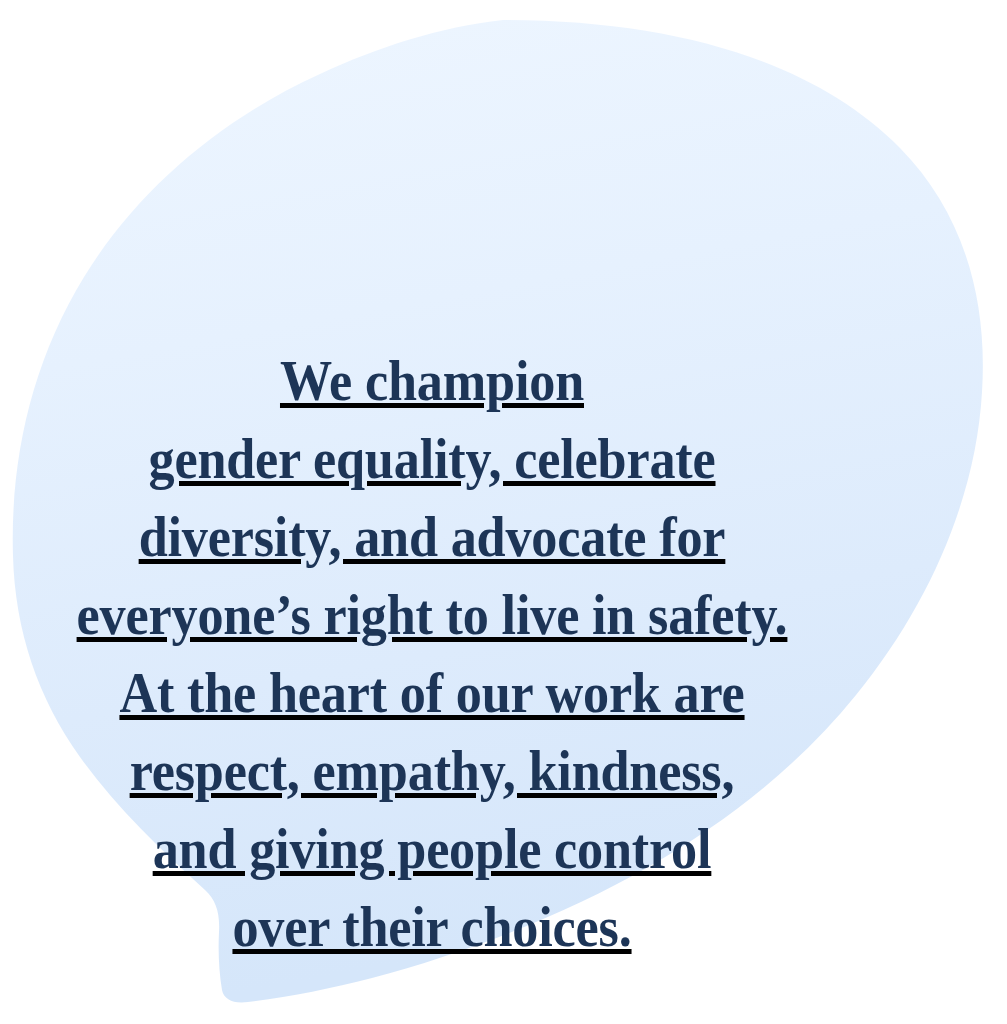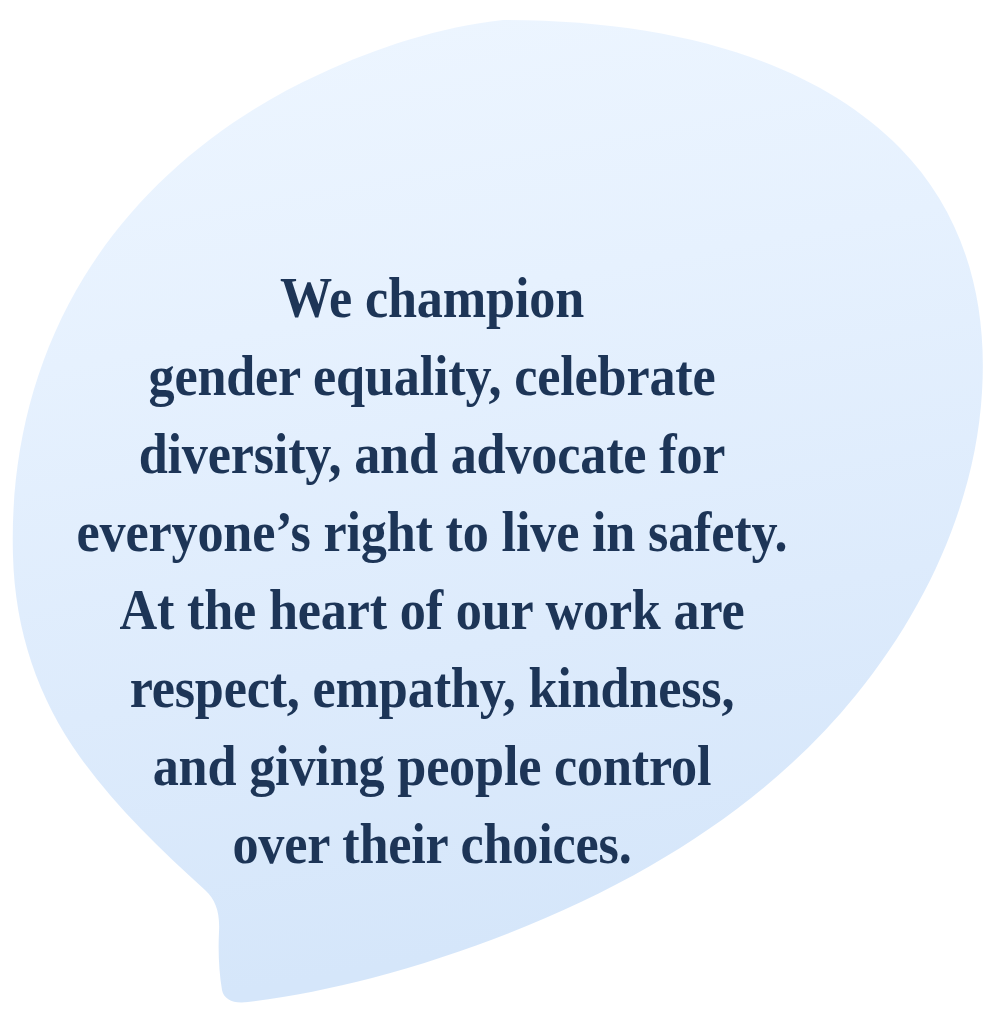--- a/index.html
+++ b/index.html
@@ -33,22 +33,23 @@
 
   #quote-block {
     position: absolute;
     left: 0;
     top: 0;
     width: 863px;
     height: 1024px;
     display: flex;
     flex-direction: column;
     align-items: center;
-    justify-content: center;
+    justify-content: flex-end;
     pointer-events: none;
+    text-decoration: underline;
   }
 
   #quote-lines {
     margin-top: 176px;
     width: 960px;
     text-align: center;
     color: #1d3557;
     font-family: "Liberation Serif", "DejaVu Serif", serif;
     font-weight: 700;
     font-size: 58px;

